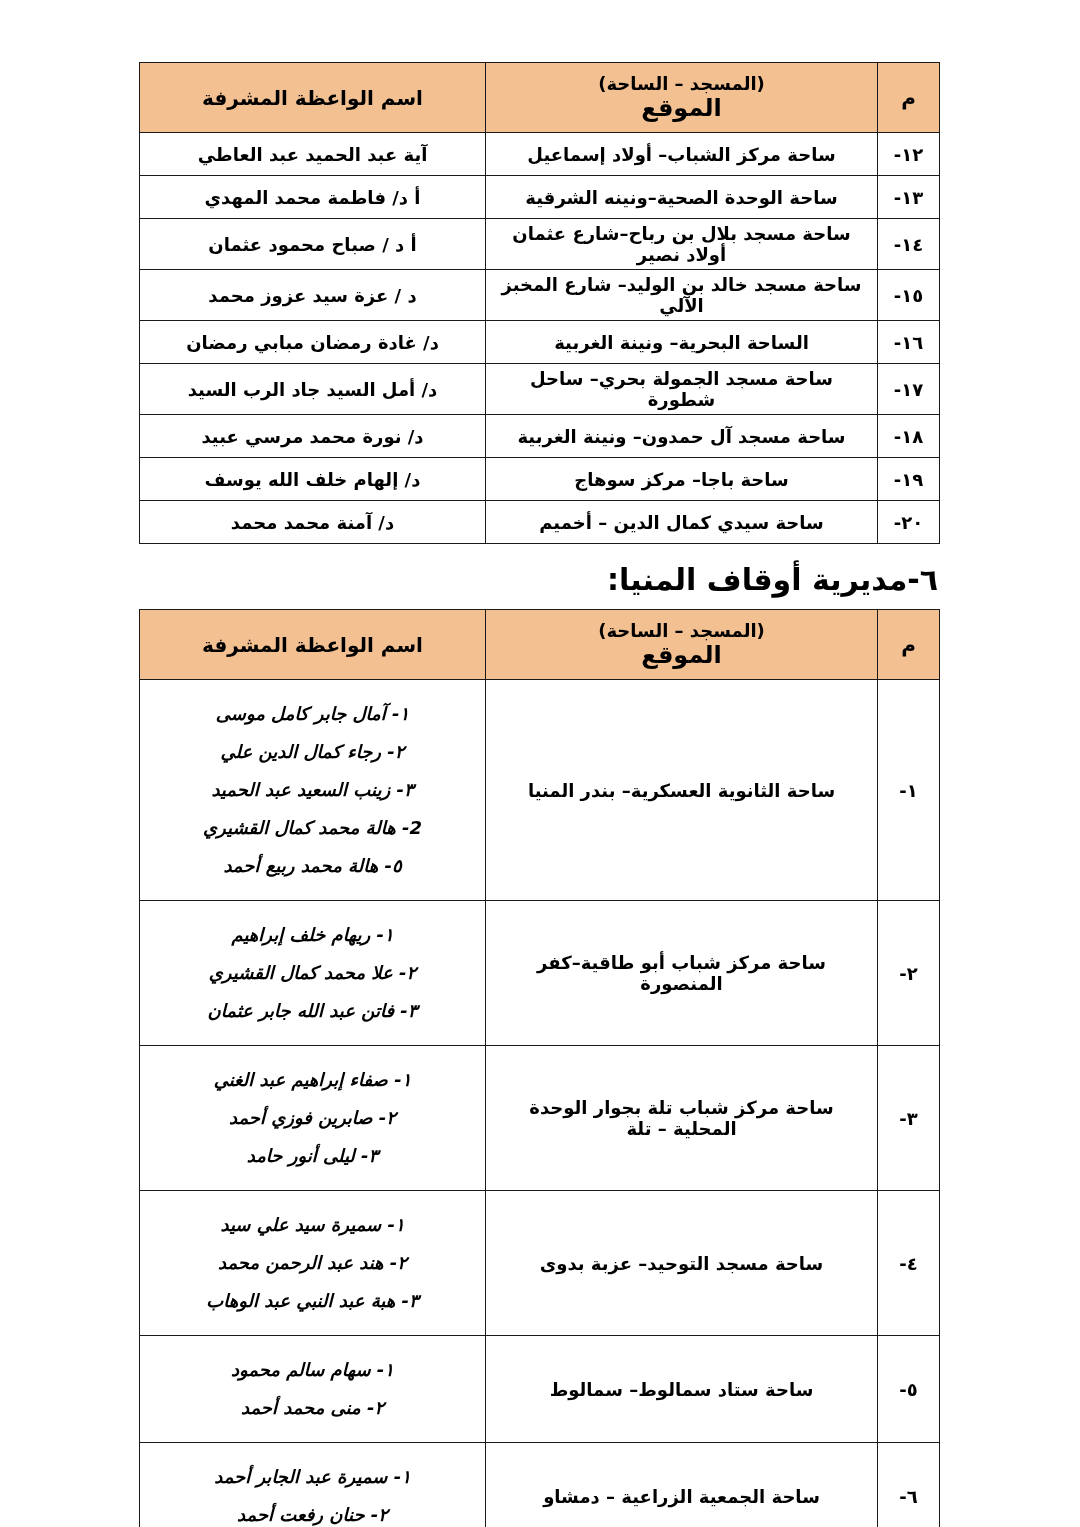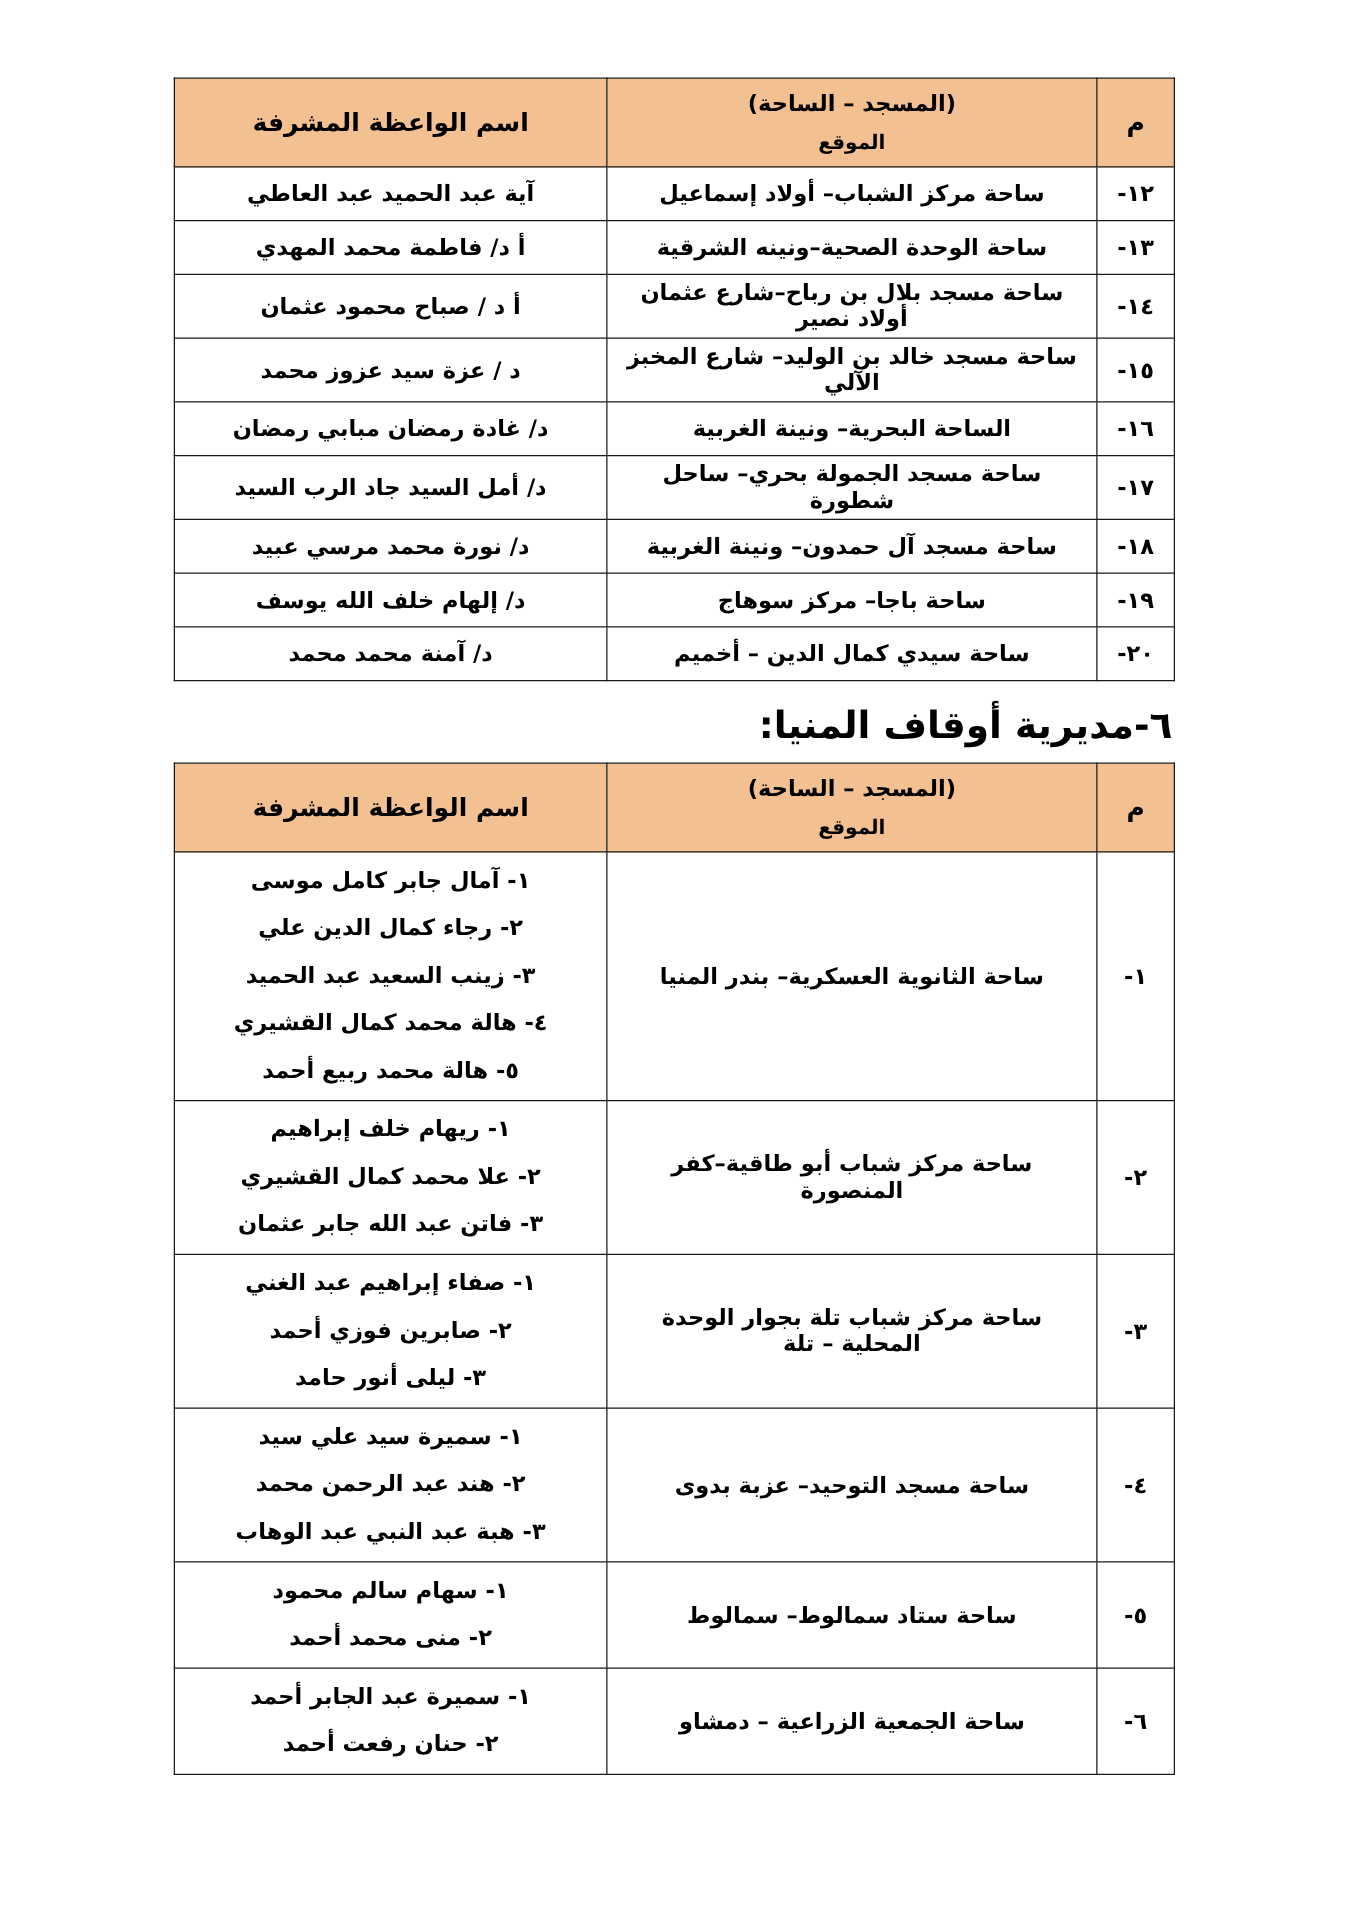--- a/index.html
+++ b/index.html
@@ -36,26 +36,26 @@
   }
   .doc-table th {
     background: #f3c091;
     font-size: 20px;
     padding: 10px 6px;
   }
   .col-num  { width: 62px;  }
   .col-loc  { width: 392px; }
   .col-name { width: 346px; }
   .hdr-loc-line1 { font-size: 18px; }
-  .hdr-loc-line2 { font-size: 16px; margin-top: 10px; }
+  .hdr-loc-line2 { font-size: 24px; }
   .t1 td { height: 43px; font-size: 18px; }
   .t1 td.num-cell { font-size: 18px; }
   .t2 td { font-size: 18px; }
   .t2 .loc-cell { padding: 10px 12px; }
-  .t2 .names-cell { padding: 4px 10px; }
+  .t2 .names-cell { padding: 15px 10px; font-style: italic; }
   .name-line {
     line-height: 38px;
     white-space: nowrap;
   }
   .section-heading {
     font-size: 30px;
     font-weight: bold;
     margin: 18px 2px 12px 0;
     letter-spacing: 0;
   }
@@ -149,21 +149,21 @@
       </tr>
     </thead>
     <tbody>
       <tr>
         <td class="num-cell">١-</td>
         <td class="loc-cell">ساحة الثانوية العسكرية– بندر المنيا</td>
         <td class="names-cell">
           <div class="name-line">١- آمال جابر كامل موسى</div>
           <div class="name-line">٢- رجاء كمال الدين علي</div>
           <div class="name-line">٣- زينب السعيد عبد الحميد</div>
-          <div class="name-line">٤- هالة محمد كمال القشيري</div>
+          <div class="name-line">2- هالة محمد كمال القشيري</div>
           <div class="name-line">٥- هالة محمد ربيع أحمد</div>
         </td>
       </tr>
       <tr>
         <td class="num-cell">٢-</td>
         <td class="loc-cell">ساحة مركز شباب أبو طاقية–كفر المنصورة</td>
         <td class="names-cell">
           <div class="name-line">١- ريهام خلف إبراهيم</div>
           <div class="name-line">٢- علا محمد كمال القشيري</div>
           <div class="name-line">٣- فاتن عبد الله جابر عثمان</div>

